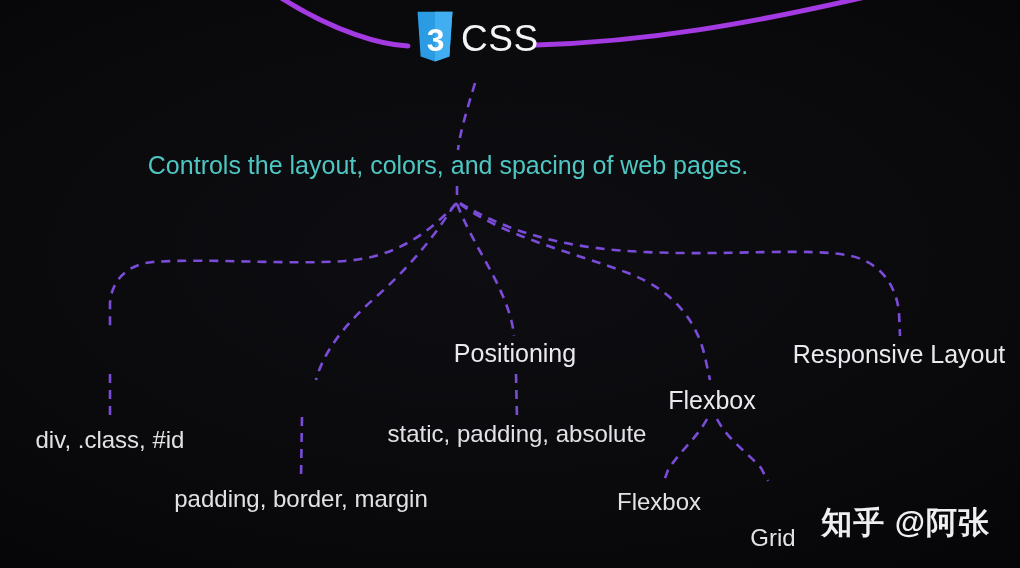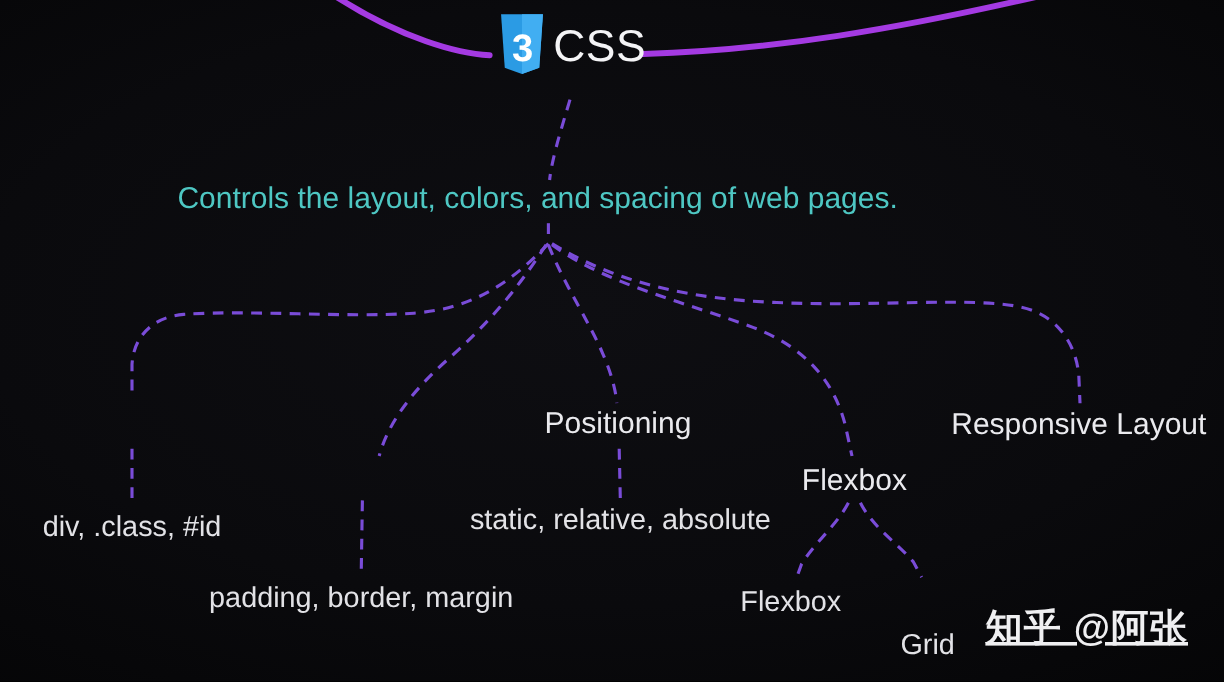--- a/index.html
+++ b/index.html
@@ -73,21 +73,20 @@
   .watermark {
     position: absolute;
     left: 990px;
     top: 502px;
     transform: translateX(-100%);
     white-space: nowrap;
     color: #efeff1;
     font-size: 31px;
     font-weight: 600;
     letter-spacing: 1px;
-    text-decoration: underline;
   }
 </style>
 </head>
 <body>
 
 <div class="stage">
 
   <svg class="lines" viewBox="0 0 1020 568">
 
     <g fill="none" stroke-width="5" stroke-linecap="round">
@@ -125,21 +124,21 @@
     <span class="title-text">CSS</span>
   </div>
 
   <div class="subtitle">Controls the layout, colors, and spacing of web pages.</div>
 
   <div class="detail d-selectors">div, .class, #id</div>
 
   <div class="detail d-boxmodel">padding, border, margin</div>
 
   <div class="node n-positioning">Positioning</div>
-  <div class="detail d-positioning">static, relative, absolute</div>
+  <div class="detail d-positioning">static, padding, absolute</div>
 
   <div class="node n-layout">Flexbox</div>
   <div class="detail n-flexbox">Flexbox</div>
   <div class="detail n-grid">Grid</div>
 
   <div class="node n-responsive">Responsive Layout</div>
 
   <div class="watermark">知乎 @阿张</div>
 
 </div>

